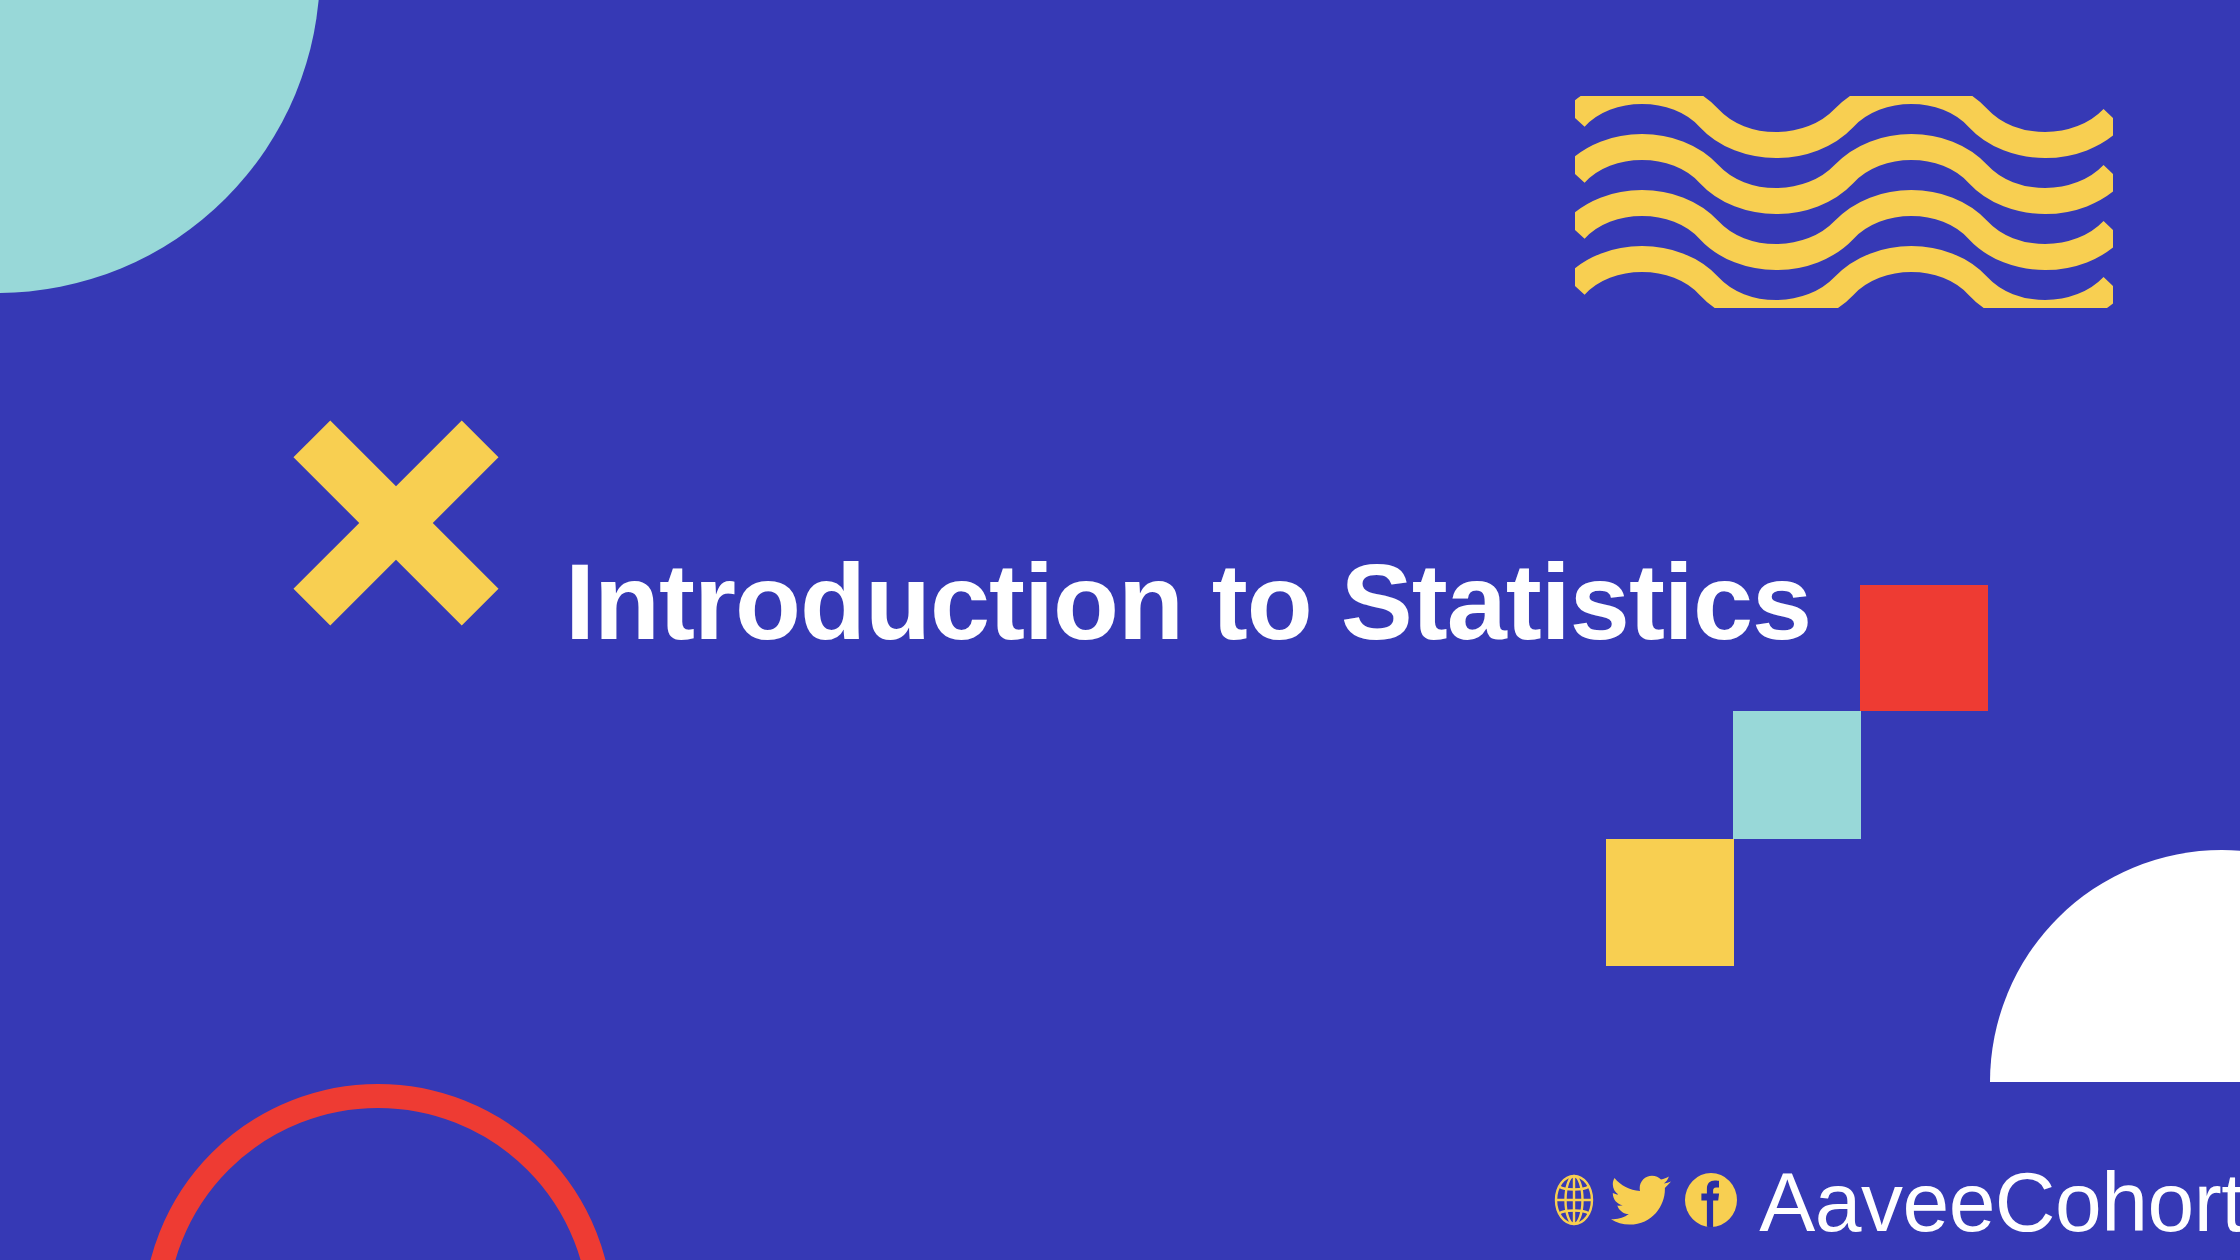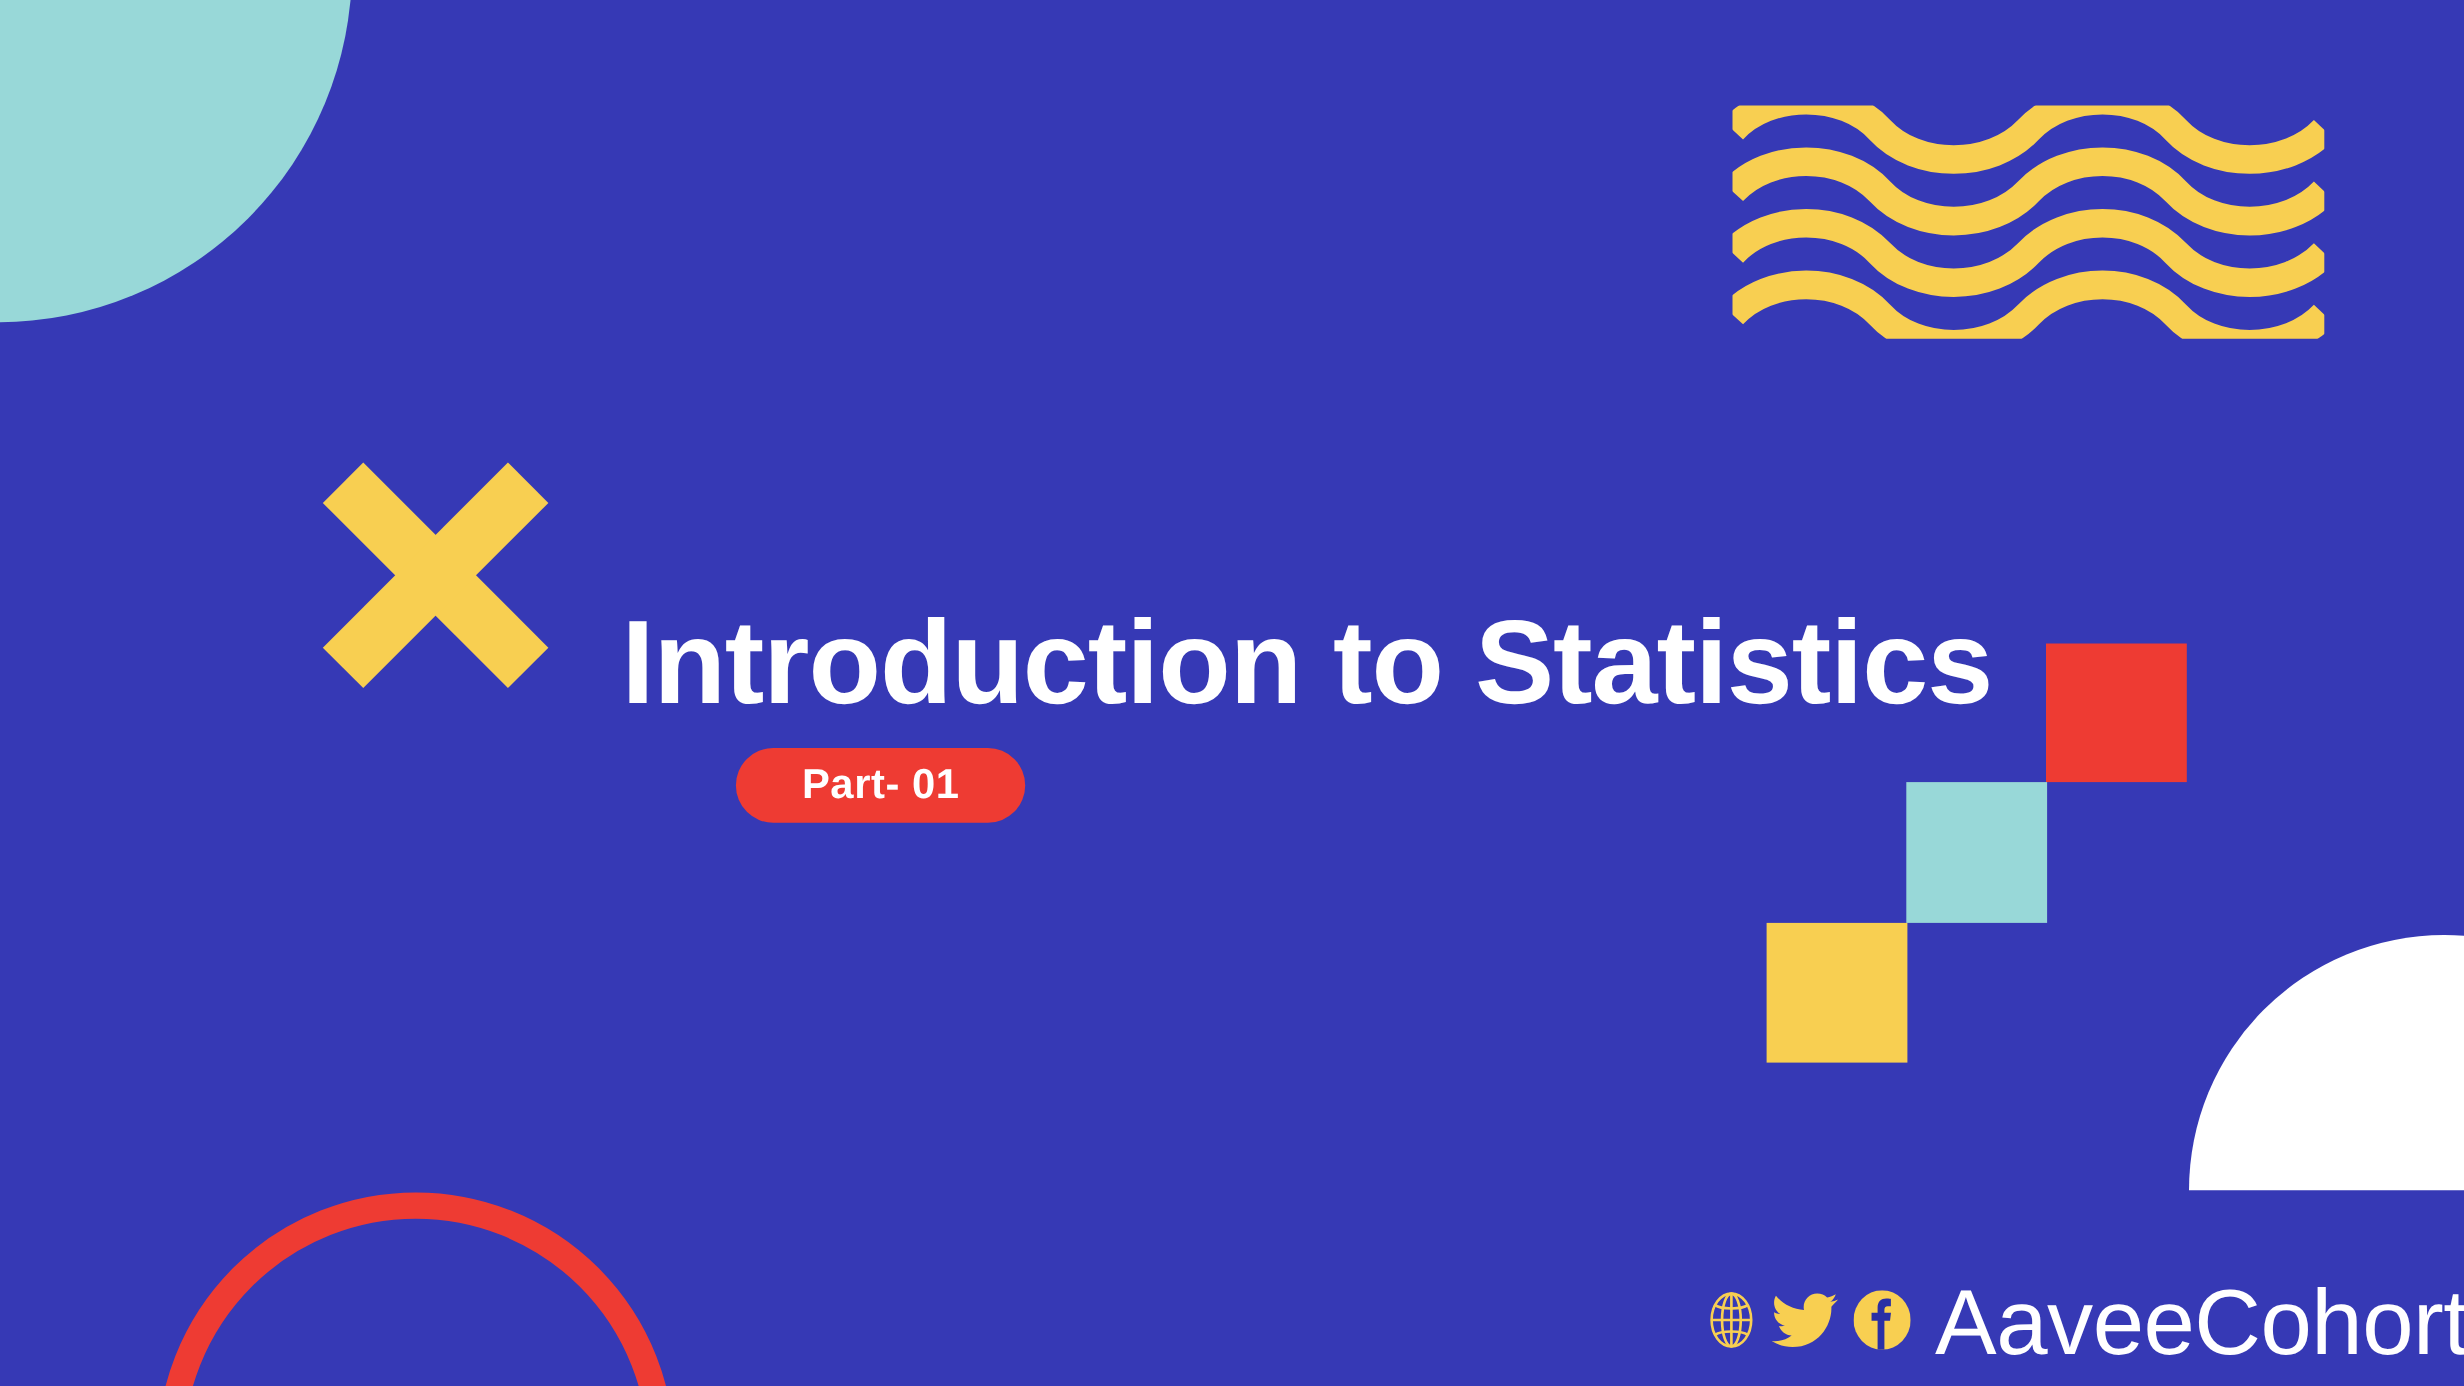--- a/index.html
+++ b/index.html
@@ -156,21 +156,20 @@
   <div class="sq sq-teal"></div>
   <div class="sq sq-yellow"></div>
 
   <div class="shape-ring"></div>
 
   <div class="shape-semicircle-br"></div>
 
   <div class="headline-block">
     <div class="headline">Introduction to Statistics</div>
     <div class="subrow">
-      <div class="badge">Part- 01</div>
     </div>
   </div>
 
   <div class="brandbar">
 
     <span class="ico">
       <svg width="46" height="54" viewBox="0 0 46 54" xmlns="http://www.w3.org/2000/svg" aria-hidden="true">
         <g fill="none" stroke="#F8CF51" stroke-width="2.4">
           <ellipse cx="23" cy="27" rx="18" ry="24"></ellipse>
           <ellipse cx="23" cy="27" rx="8.5" ry="24"></ellipse>

